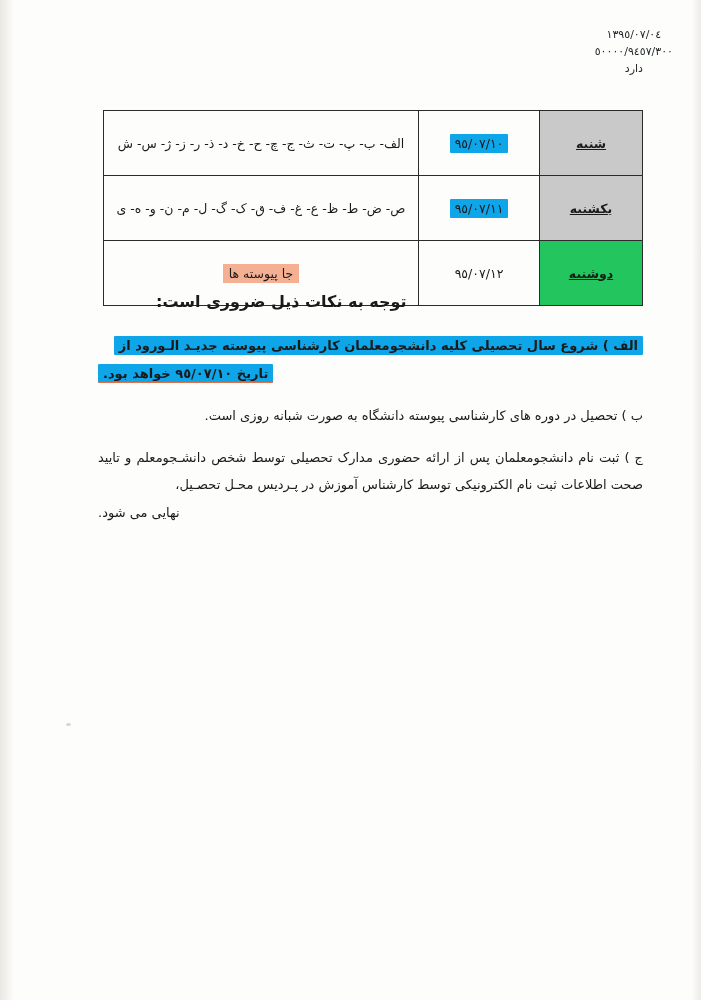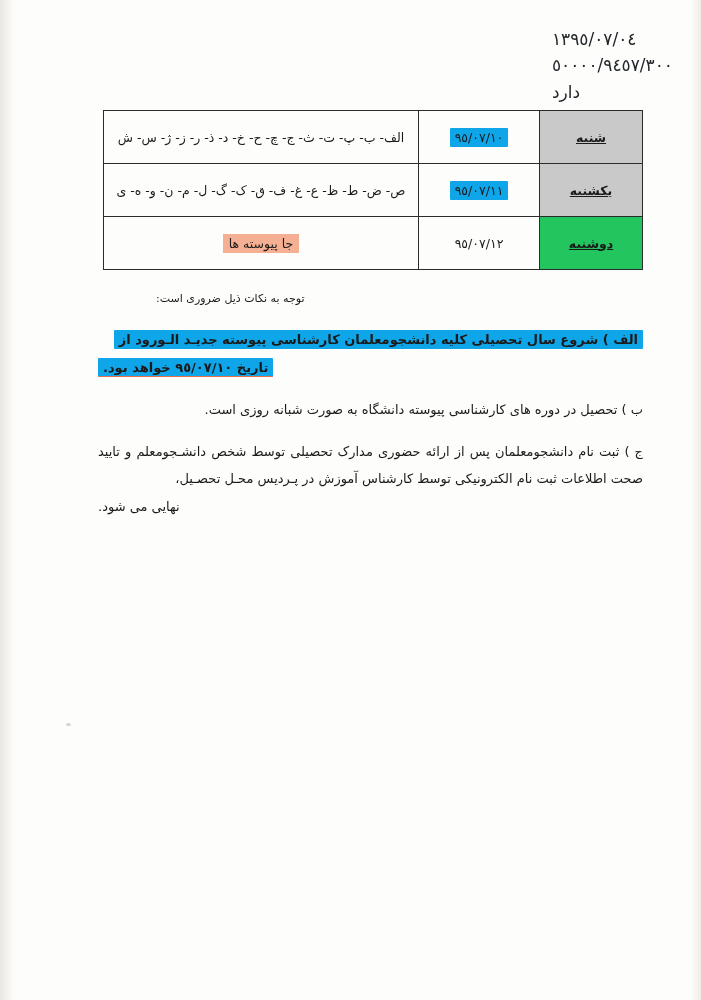--- a/index.html
+++ b/index.html
@@ -35,24 +35,24 @@
     right: 0; top: 0; bottom: 0;
     width: 10px;
     background: linear-gradient(to left, #eeece7, rgba(255,255,255,0));
     pointer-events: none;
   }
 
   .header-block {
     position: absolute;
     top: 26px;
     right: 28px;
-    text-align: left;
+    text-align: center;
     direction: rtl;
     line-height: 1.55;
-    font-size: 17px;
+    font-size: 11px;
     color: #23272b;
   }
   .header-block div {
     white-space: nowrap;
   }
 
   
   .sched-table {
     position: absolute;
     top: 110px;
@@ -60,21 +60,21 @@
     width: 540px;
     border-collapse: collapse;
     direction: rtl;
     table-layout: fixed;
   }
   .sched-table td {
     border: 1.3px solid #2b2b2b;
     height: 48px;
     vertical-align: middle;
     font-size: 12.5px;
-    padding: 2px 8px;
+    padding: 8px 8px;
   }
   .col-day {
     width: 86px;
     text-align: center;
     background: #c9c9c9;
     font-weight: bold;
     font-size: 13px;
     text-decoration: underline;
   }
   .col-day.plain {
@@ -105,22 +105,22 @@
   
   .notes {
     position: absolute;
     top: 292px;
     right: 58px;
     width: 545px;
     direction: rtl;
     text-align: right;
   }
   .notes-title {
-    font-weight: normal;
-    font-size: 11px;
+    font-weight: bold;
+    font-size: 16px;
     text-align: left;
     margin: 0 0 22px 58px;
   }
   .note {
     font-size: 13px;
     line-height: 2.0;
     margin-bottom: 16px;
     text-align: justify;
     text-justify: inter-word;
   }

